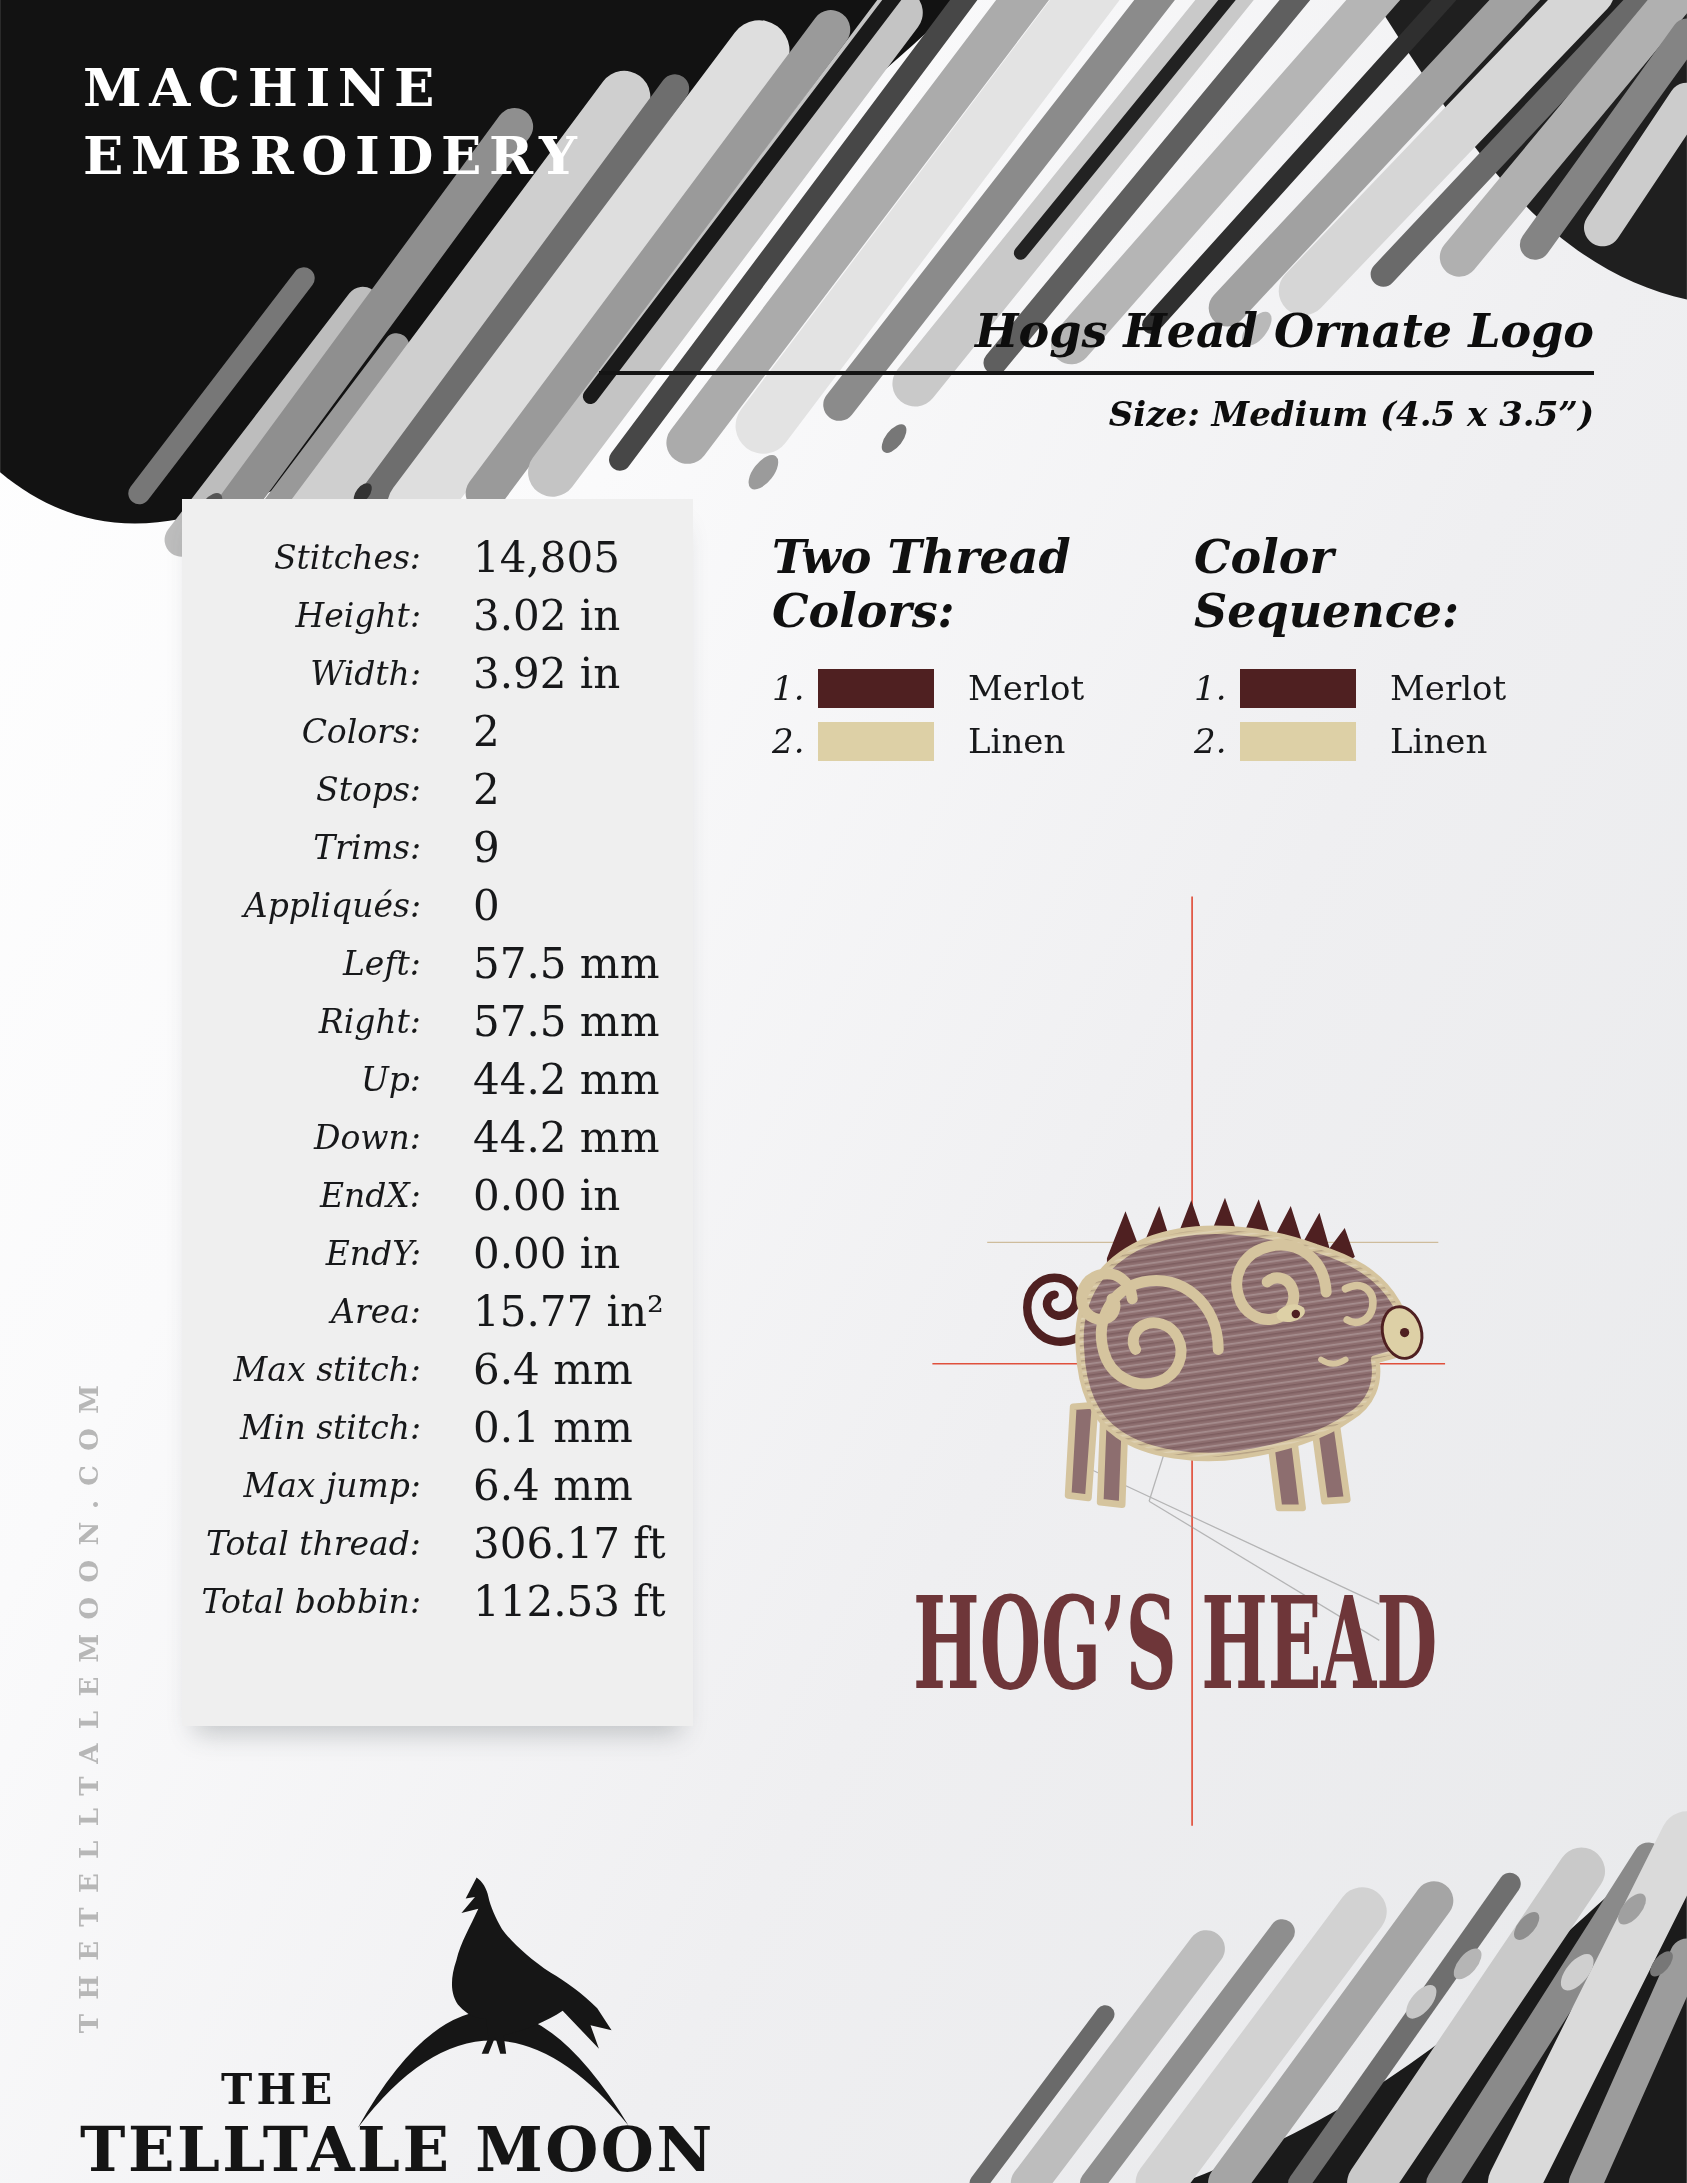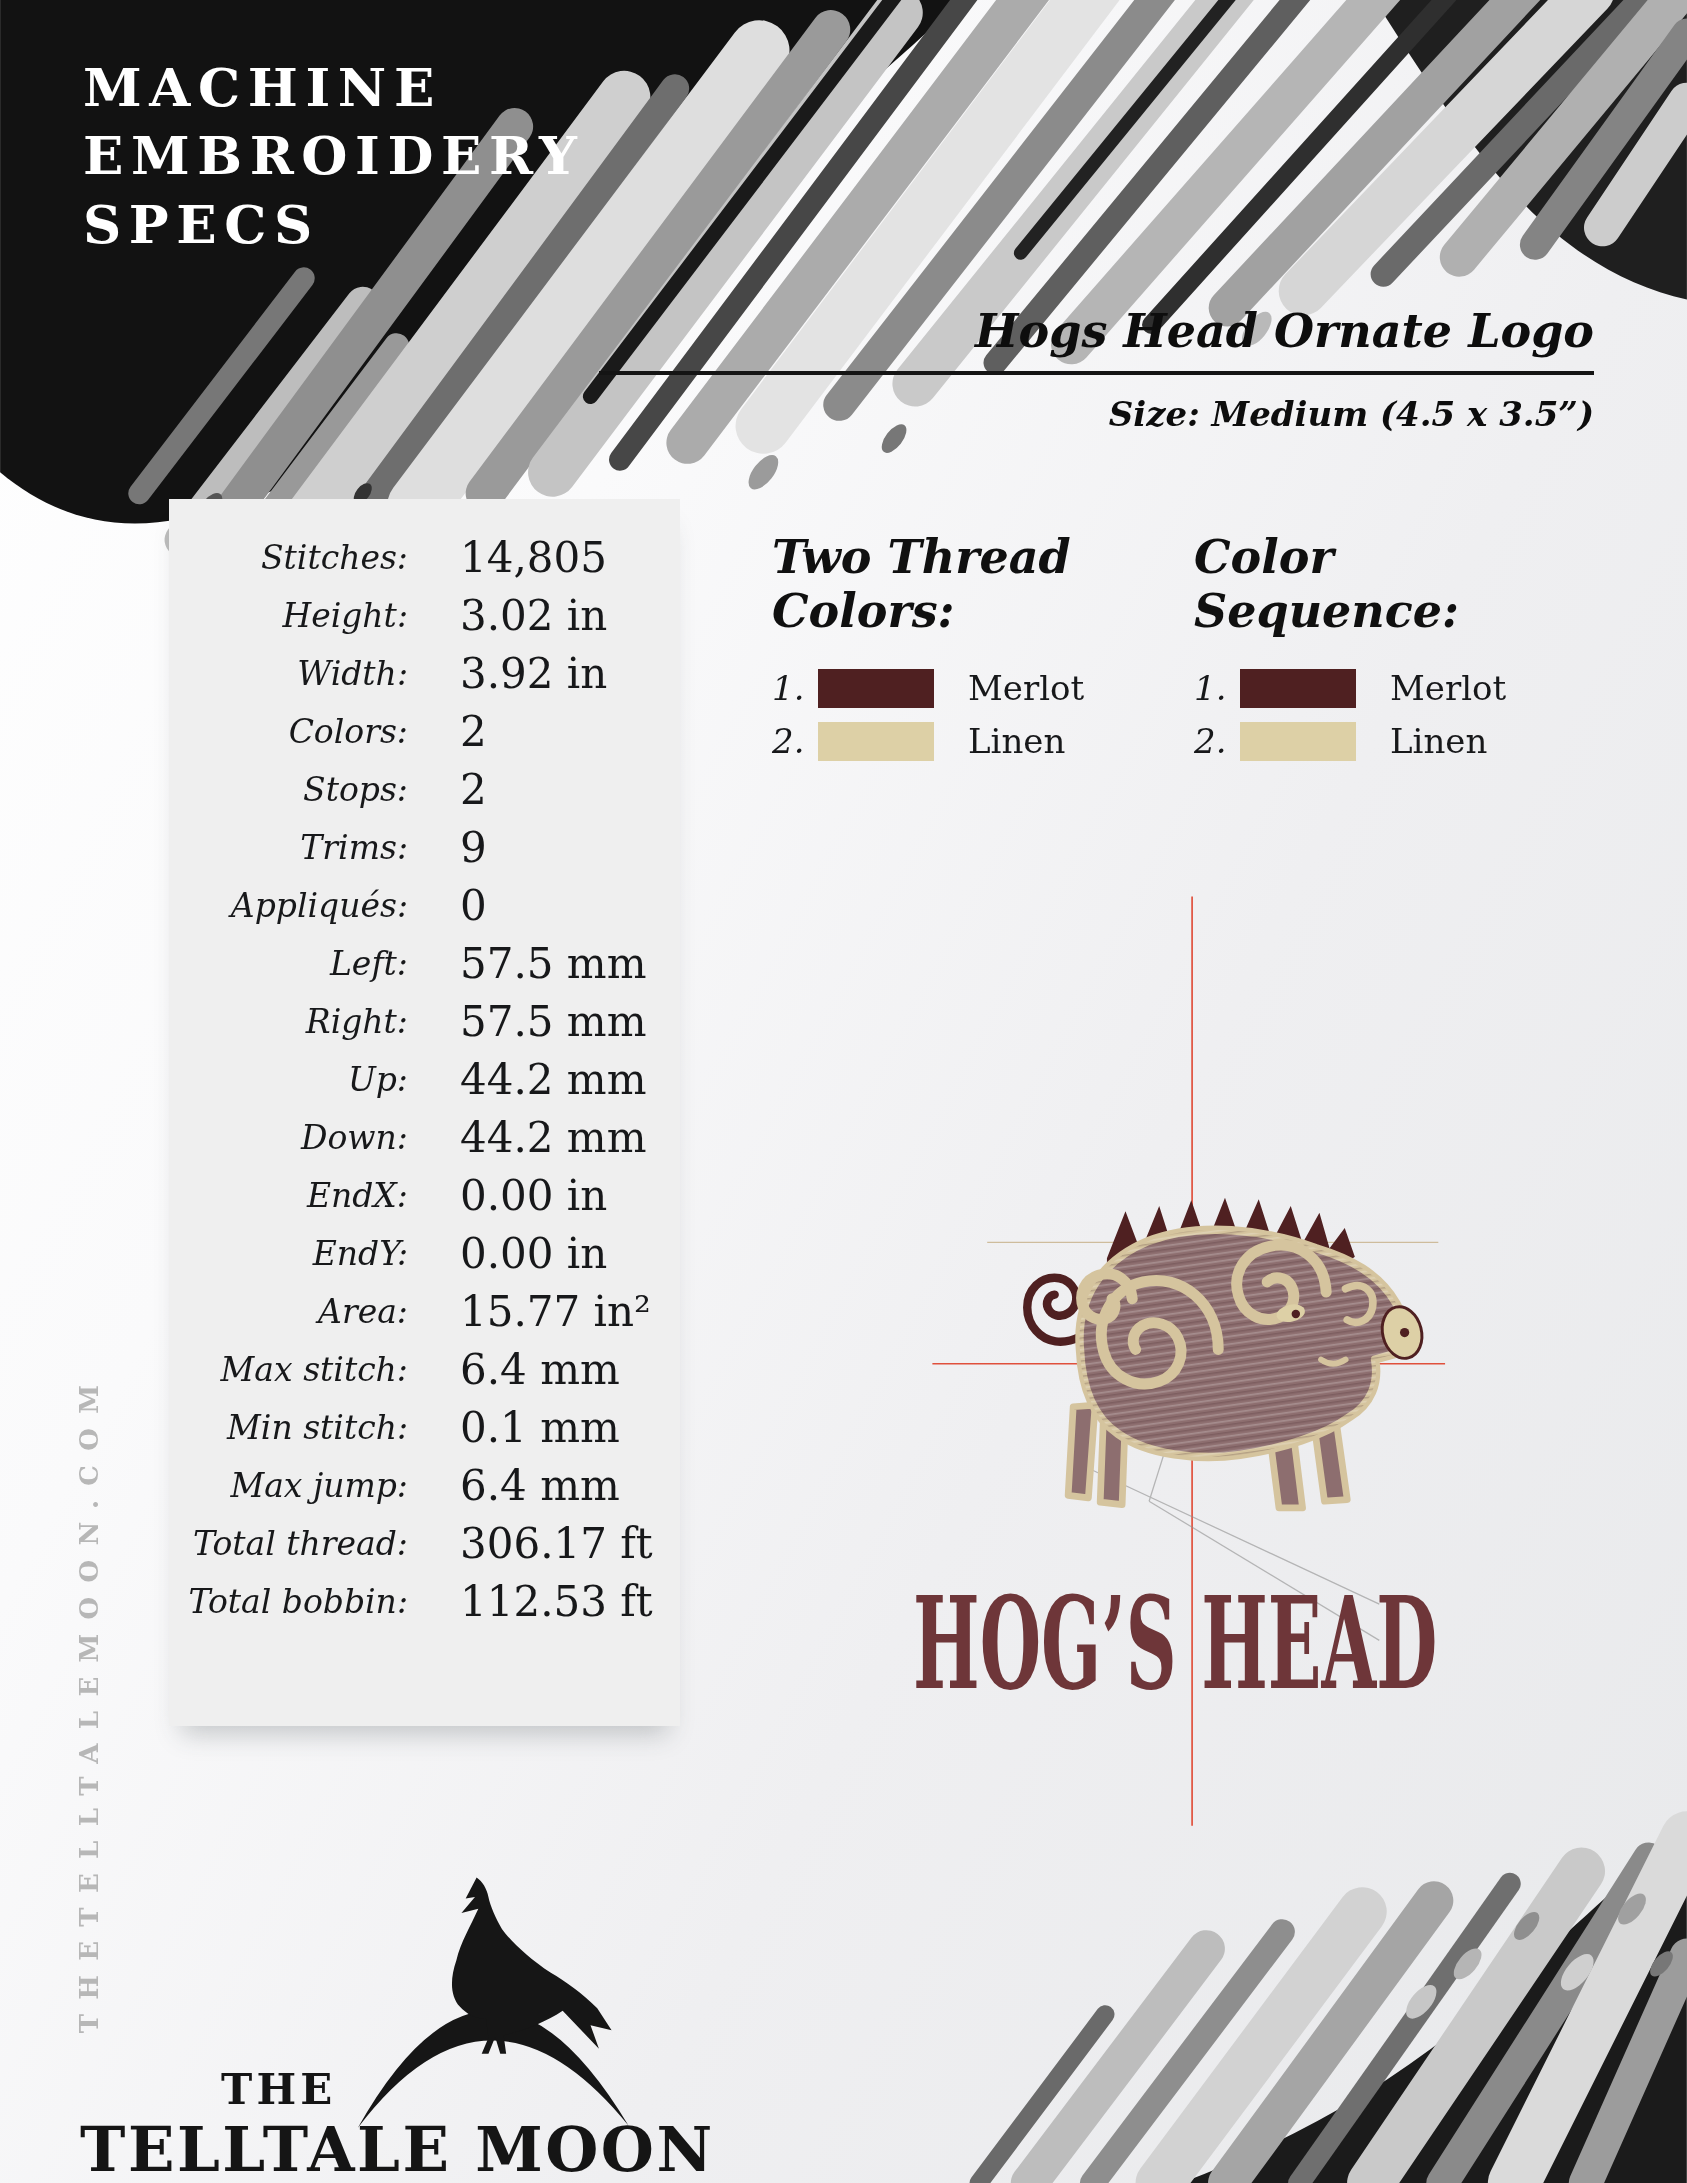--- a/index.html
+++ b/index.html
@@ -16,21 +16,21 @@
     left:83px;top:54px;color:#ffffff;font-weight:700;
     font-size:53px;line-height:67px;letter-spacing:7.6px;white-space:pre-line;
   }
   .right-header{right:93px;top:305px;width:995px;text-align:right;}
   .design-name{font-style:italic;font-weight:700;font-size:46px;color:#0d0d0d;line-height:52px;}
   .header-rule{border:0;border-top:4.2px solid #141414;margin:13.5px 0 0 0;width:100%;}
   .size-label{font-style:italic;font-weight:700;font-size:34px;color:#0d0d0d;margin-top:13.5px;line-height:52px;}
 
   
   .spec-panel{
-    left:169px;top:499px;width:511px;height:1227px;background:var(--panel,#efefef);
+    left:182px;top:499px;width:511px;height:1227px;background:var(--panel,#efefef);
     box-shadow:0 18.6px 25px -11.8px rgba(55,65,70,.28);
   }
   .spec-rows{padding-top:29px;}
   .spec-row{display:flex;align-items:center;height:58px;}
   .spec-label{width:239px;text-align:right;font-style:italic;font-size:33px;}
   .spec-value{margin-left:52px;font-size:42px;}
 
   
   .thread-col{top:530px;width:388px;}
   .thread-col.c1{left:772px;}
@@ -92,21 +92,20 @@
       <ellipse cx="430" cy="585" rx="14" ry="8" fill="#333" transform="rotate(-52 430 585)"></ellipse>
       <ellipse cx="520" cy="640" rx="30" ry="16" fill="#c2c2c2" transform="rotate(-52 520 640)"></ellipse>
       <ellipse cx="905" cy="560" rx="24" ry="12" fill="#9b9b9b" transform="rotate(-52 905 560)"></ellipse>
       <ellipse cx="1060" cy="520" rx="20" ry="10" fill="#777" transform="rotate(-52 1060 520)"></ellipse>
       <ellipse cx="1490" cy="390" rx="24" ry="12" fill="#b9b9b9" transform="rotate(-52 1490 390)"></ellipse>
     </g>
   </svg>
 
   <div class="abs page-title">MACHINE</div>
   <div class="abs page-title" style="top:122px">EMBROIDERY</div>
-  <div class="abs page-title" style="top:191px">SPECS</div>
 
   <div class="abs right-header">
     <div class="design-name">Hogs Head Ornate Logo</div>
     <hr class="header-rule">
     <div class="size-label">Size: Medium (4.5 x 3.5”)</div>
   </div>
 
   <div class="abs spec-panel">
     <div class="spec-rows">
 

